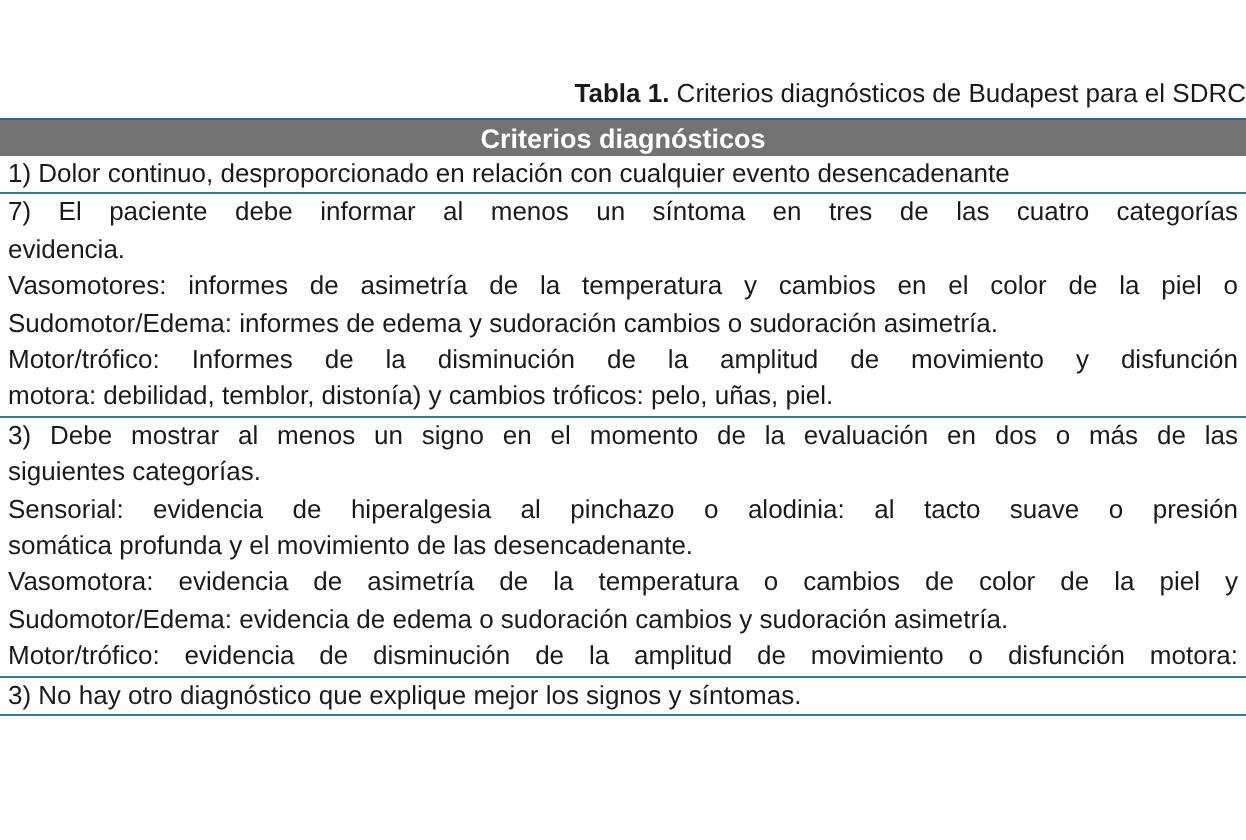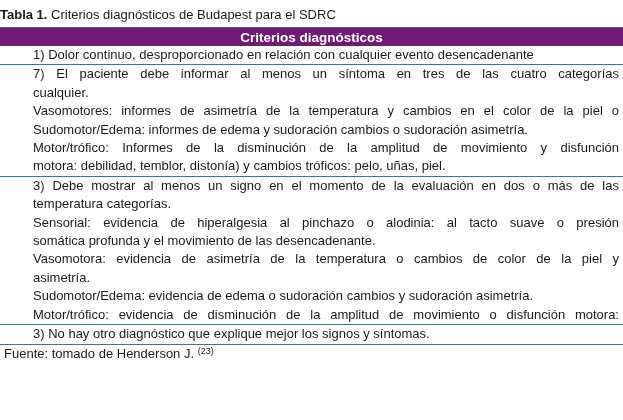--- a/index.html
+++ b/index.html
@@ -5,48 +5,48 @@
   html, body { margin: 0; padding: 0; }
   body {
     width: 623px; height: 420px;
     background: #ffffff;
     font-family: "Liberation Sans", "DejaVu Sans", sans-serif;
     color: #1a1a1a;
     overflow: hidden;
   }
   .page { width: 623px; }
   .caption {
-    text-align: left;
+    text-align: right;
     padding-top: 7px;
     height: 20px;
     font-size: 13px;
     line-height: 16px;
+    margin-top: 32px;
   }
   .caption .b { font-weight: bold; }
   .thead {
     height: 19px;
     line-height: 19px;
     text-align: center;
-    background: #701a75;
+    background: #737373;
     color: #ffffff;
     font-weight: bold;
     font-size: 13.5px;
     border-top: 1px solid #31649E;
     box-sizing: border-box;
   }
   .row {
     padding: 0 4px;
     border-bottom: 1.5px solid #2E7C96;
   }
   .line {
     font-size: 13px;
     line-height: 18.4px;
     text-align: justify;
     white-space: normal;
-    margin-left: 29px;
   }
   .line.j { text-align-last: justify; }
   .source {
     padding: 0 4px;
     font-size: 13px;
     line-height: 18.4px;
   }
   .source sup {
     font-size: 9px;
     line-height: 0;
@@ -61,39 +61,35 @@
   <div class="caption"><span class="b">Tabla 1.</span><span> Criterios diagnósticos de Budapest para el SDRC</span></div>
 
   <div class="thead">Criterios diagnósticos</div>
 
   <div class="row">
     <div class="line">1) Dolor continuo, desproporcionado en relación con cualquier evento desencadenante</div>
   </div>
 
   <div class="row">
     <div class="line j">7) El paciente debe informar al menos un síntoma en tres de las cuatro categorías</div>
-    <div class="line">cualquier.</div>
+    <div class="line">evidencia.</div>
     <div class="line j">Vasomotores: informes de asimetría de la temperatura y cambios en el color de la piel o</div>
     <div class="line">Sudomotor/Edema: informes de edema y sudoración cambios o sudoración asimetría.</div>
     <div class="line j">Motor/trófico: Informes de la disminución de la amplitud de movimiento y disfunción</div>
     <div class="line">motora: debilidad, temblor, distonía) y cambios tróficos: pelo, uñas, piel.</div>
   </div>
 
   <div class="row">
     <div class="line j">3) Debe mostrar al menos un signo en el momento de la evaluación en dos o más de las</div>
-    <div class="line">temperatura categorías.</div>
+    <div class="line">siguientes categorías.</div>
     <div class="line j">Sensorial: evidencia de hiperalgesia al pinchazo o alodinia: al tacto suave o presión</div>
     <div class="line">somática profunda y el movimiento de las desencadenante.</div>
     <div class="line j">Vasomotora: evidencia de asimetría de la temperatura o cambios de color de la piel y</div>
-    <div class="line">asimetría.</div>
     <div class="line">Sudomotor/Edema: evidencia de edema o sudoración cambios y sudoración asimetría.</div>
     <div class="line j">Motor/trófico: evidencia de disminución de la amplitud de movimiento o disfunción motora:</div>
   </div>
 
   <div class="row">
     <div class="line">3) No hay otro diagnóstico que explique mejor los signos y síntomas.</div>
   </div>
 
-  <div class="source"><span>Fuente: tomado de Henderson J.</span>
-    <sup>(23)</sup>
-  </div>
 
 </div>
 
 </body></html>

